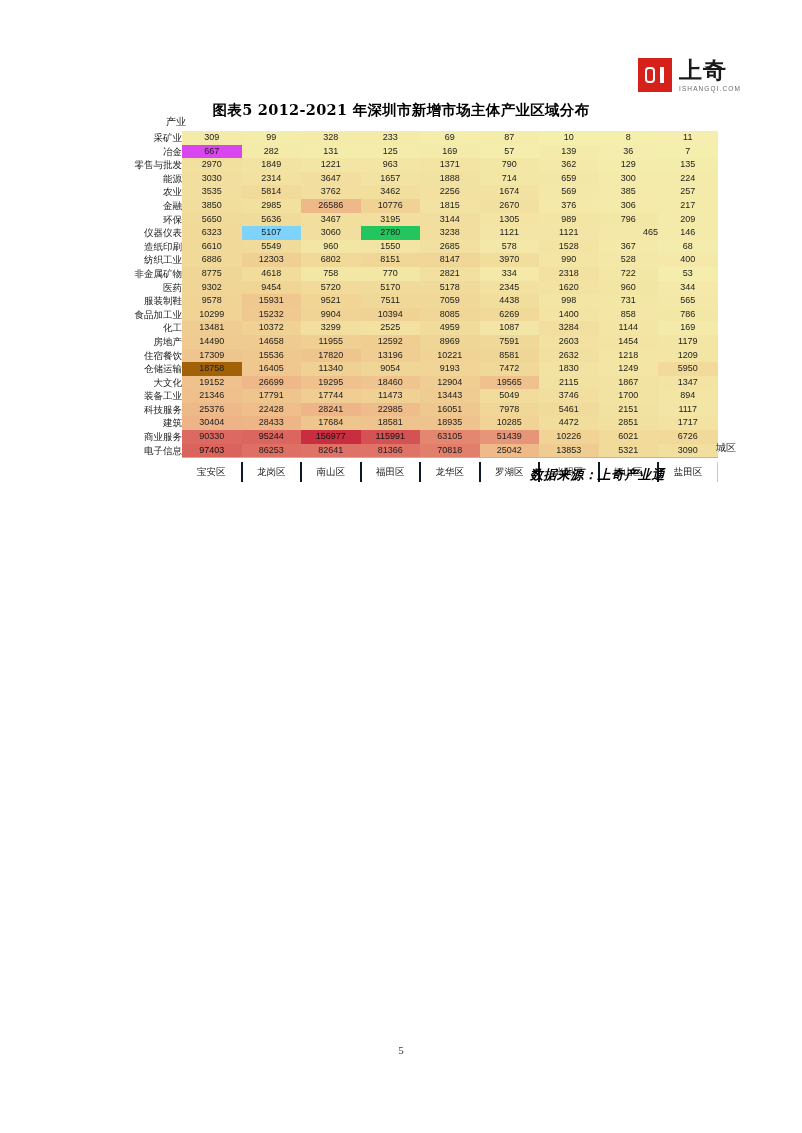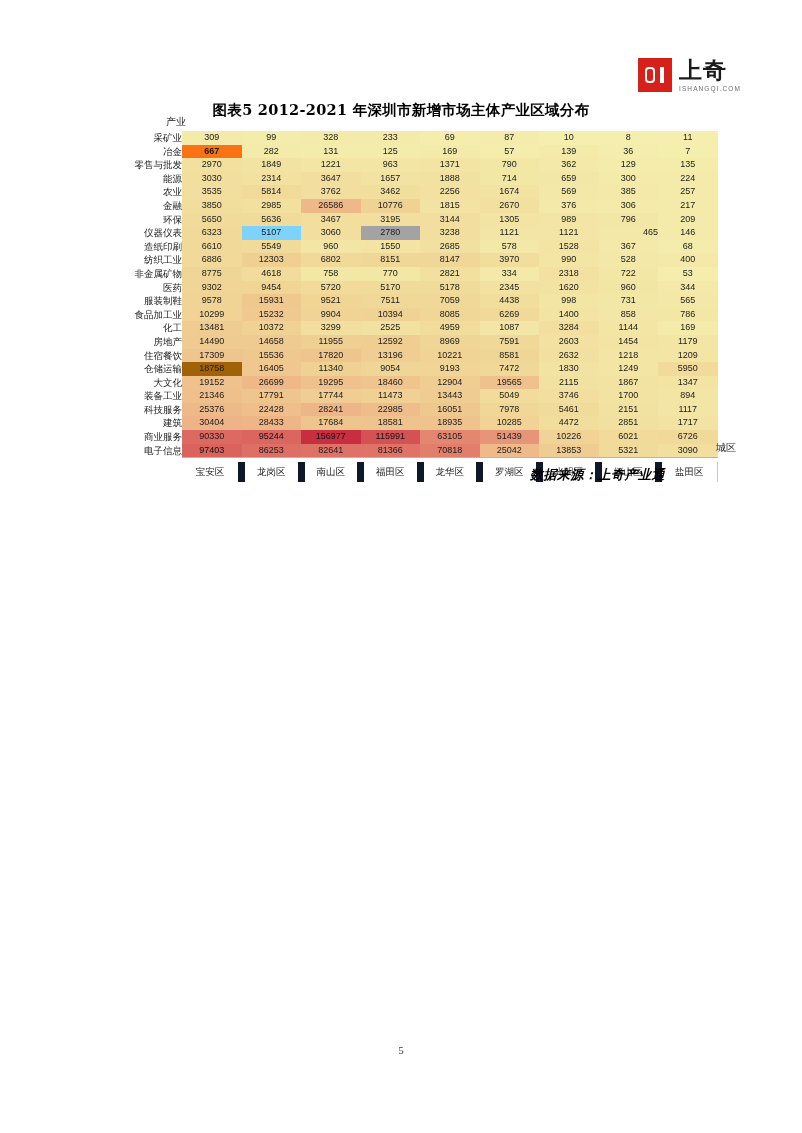--- a/index.html
+++ b/index.html
@@ -142,21 +142,21 @@
   }
 
   
   tr.colhead td {
     height: 20px;
     line-height: 20px;
     font-size: 9.5px;
     text-align: center;
     color: #1a1a1a;
     font-family: "DejaVu Sans", sans-serif;
-    border-right: 7px solid #0f172a;
+    border-right: 2px solid #0f172a;
   }
   tr.colhead td.rowlab {
     border-right: none;
   }
   tr.colhead td.lastcol { border-right: 1px solid #c9c9c9; }
 
   
   tr.ticks td {
     height: 4px;
     border-top: 1px solid #b5b5b5;
@@ -224,21 +224,21 @@
             <td class="cell" style="background: rgb(244, 234, 169);">328</td>
             <td class="cell" style="background: rgb(244, 234, 170);">233</td>
             <td class="cell" style="background: rgb(244, 237, 172);">69</td>
             <td class="cell" style="background: rgb(244, 236, 171);">87</td>
             <td class="cell" style="background: rgb(245, 239, 174);">10</td>
             <td class="cell" style="background: rgb(245, 239, 174);">8</td>
             <td class="cell" style="background: rgb(245, 238, 174);">11</td>
           </tr>
           <tr>
             <td class="rowlab">冶金</td>
-            <td class="cell" style="background: #f97316; font-weight: bold;">667</td>
+            <td class="cell" style="background: #d946ef;">667</td>
             <td class="cell" style="background: rgb(244, 234, 169);">282</td>
             <td class="cell" style="background: rgb(244, 236, 171);">131</td>
             <td class="cell" style="background: rgb(244, 236, 171);">125</td>
             <td class="cell" style="background: rgb(244, 235, 170);">169</td>
             <td class="cell" style="background: rgb(244, 237, 172);">57</td>
             <td class="cell" style="background: rgb(244, 235, 171);">139</td>
             <td class="cell" style="background: rgb(245, 237, 173);">36</td>
             <td class="cell" style="background: rgb(245, 239, 174);">7</td>
           </tr>
           <tr>
@@ -299,21 +299,21 @@
             <td class="cell" style="background: rgb(243, 228, 164);">1305</td>
             <td class="cell" style="background: rgb(243, 230, 165); margin-top: 48px;">989</td>
             <td class="cell" style="background: rgb(243, 231, 166);">796</td>
             <td class="cell" style="background: rgb(244, 235, 170);">209</td>
           </tr>
           <tr>
             <td class="rowlab">仪器仪表</td>
             <td class="cell" style="background: rgb(241, 218, 153);">6323</td>
             <td class="cell" style="background: #7dd3fc;">5107</td>
             <td class="cell" style="background: rgb(242, 223, 159);">3060</td>
-            <td class="cell" style="background: #a3a3a3;">2780</td>
+            <td class="cell" style="background: #22c55e;">2780</td>
             <td class="cell" style="background: rgb(242, 223, 159);">3238</td>
             <td class="cell" style="background: rgb(243, 229, 165);">1121</td>
             <td class="cell" style="background: rgb(243, 229, 165);">1121</td>
             <td class="cell" style="background: rgb(244, 232, 168); text-align: right;">465</td>
             <td class="cell" style="background: rgb(244, 235, 171);">146</td>
           </tr>
           <tr>
             <td class="rowlab">造纸印刷</td>
             <td class="cell" style="background: rgb(241, 217, 153);">6610</td>
             <td class="cell" style="background: rgb(241, 219, 155);">5549</td>

